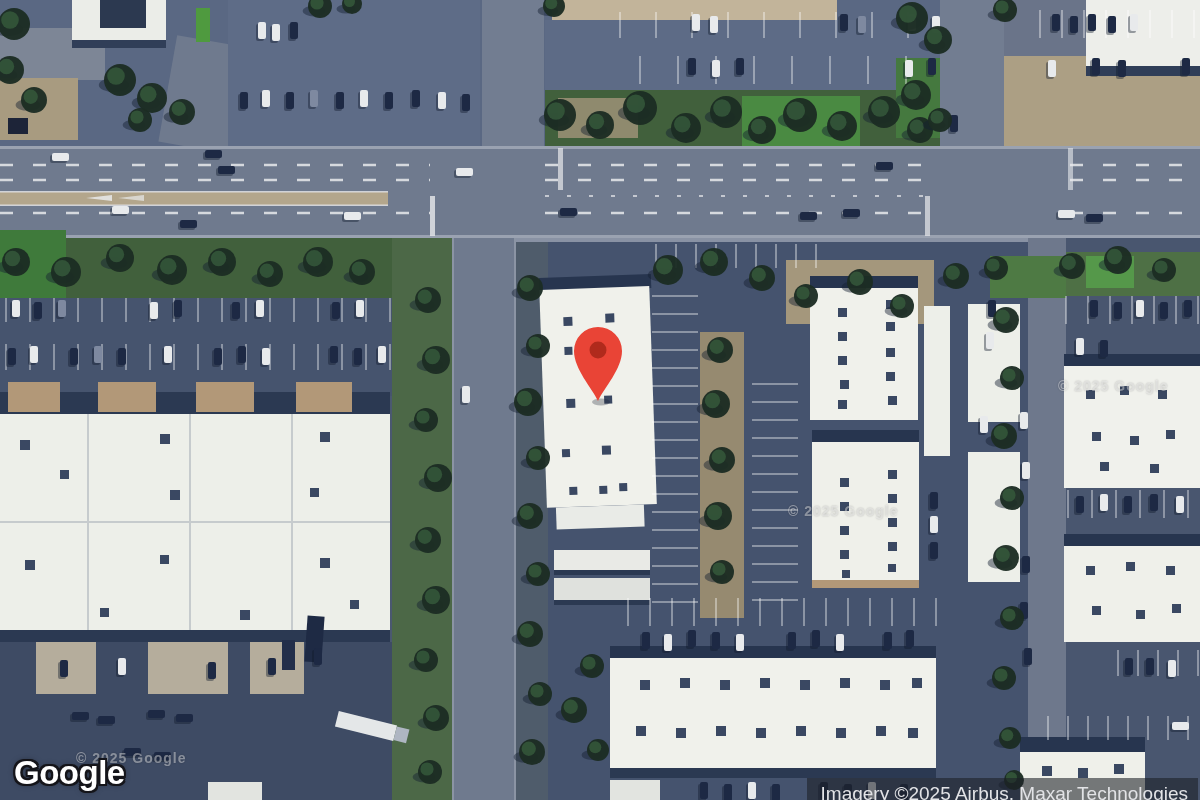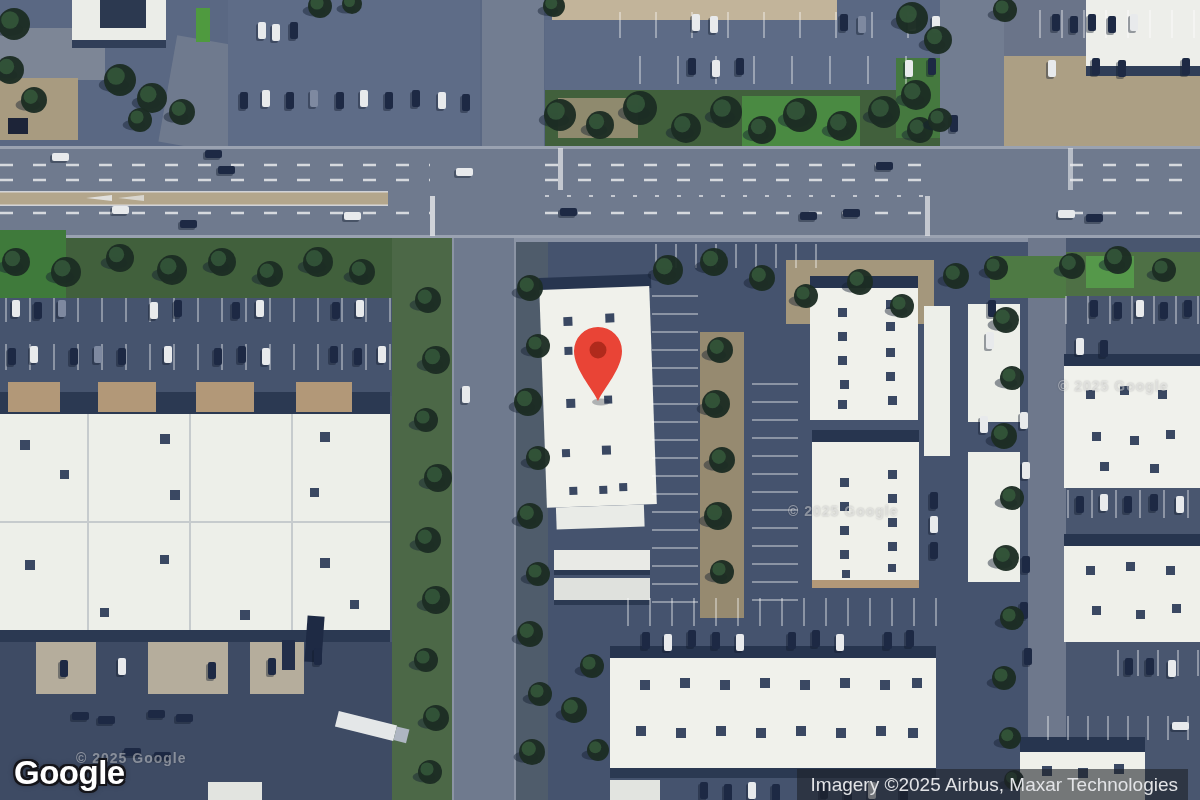--- a/index.html
+++ b/index.html
@@ -7,21 +7,21 @@
     font-family:"Liberation Sans",sans-serif;}
   .viewport svg{position:absolute;left:0;top:0;display:block;}
   .wm{position:absolute;font-size:14px;letter-spacing:1px;
     color:rgba(255,255,255,0.42);text-shadow:0 0 2px rgba(0,0,0,0.25);
     white-space:nowrap;pointer-events:none;font-weight:bold;}
   .google-logo{position:absolute;left:14px;bottom:8px;font-size:33px;
     font-weight:bold;letter-spacing:-0.5px;color:#ffffff;
     text-shadow:-2px -2px 0 #15151a,2px -2px 0 #15151a,-2px 2px 0 #15151a,
       2px 2px 0 #15151a,0 -2px 0 #15151a,0 2px 0 #15151a,-2px 0 0 #15151a,
       2px 0 0 #15151a,0 0 6px rgba(0,0,0,.6);cursor:pointer;}
-  .attribution{position:absolute;right:12px;bottom:0;height:31px;
+  .attribution{position:absolute;right:2px;bottom:0;height:22px;
     box-sizing:border-box;padding:5px 10px 0 14px;
     background:rgba(28,31,38,0.58);color:#e2e3e6;font-size:19px;
     white-space:nowrap;}
 </style>
 </head>
 <body>
 
 <div class="viewport">
 <svg width="1200" height="800" viewBox="0 0 1200 800">
 

